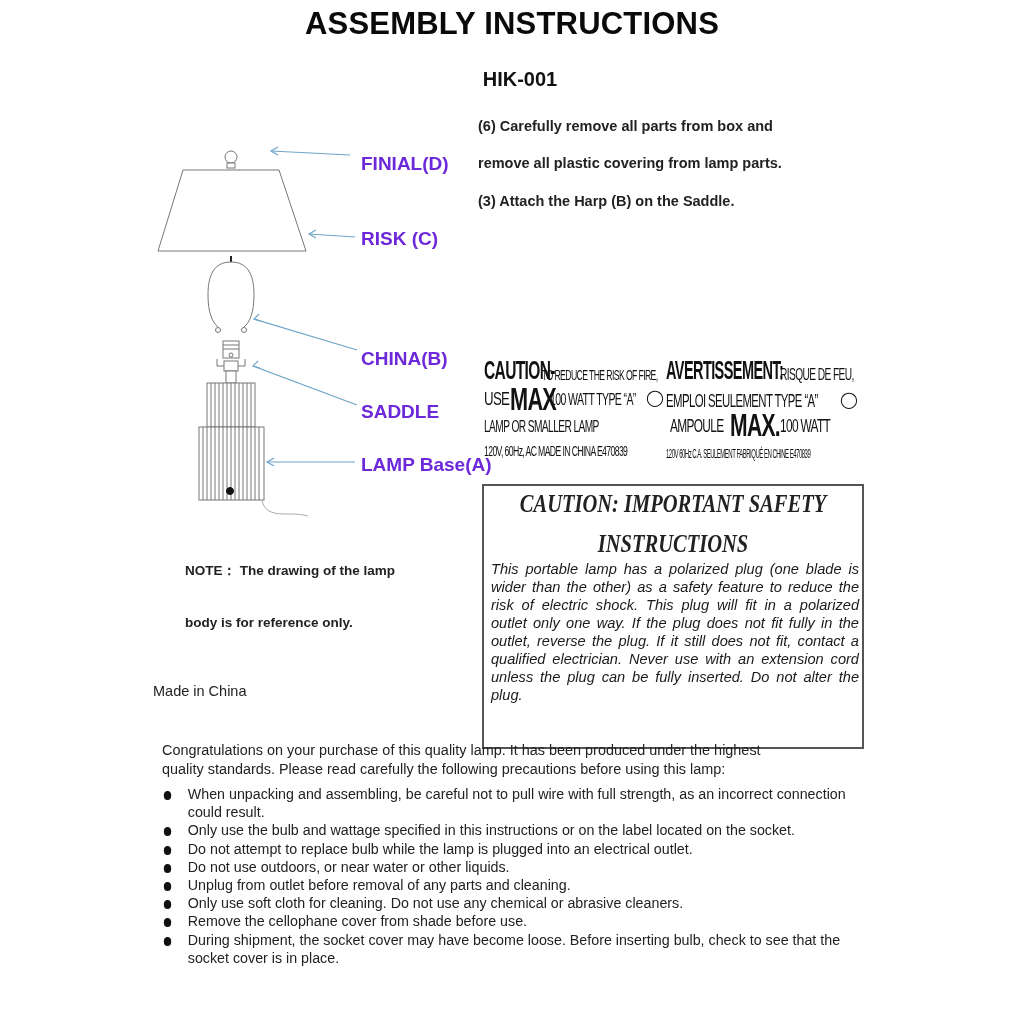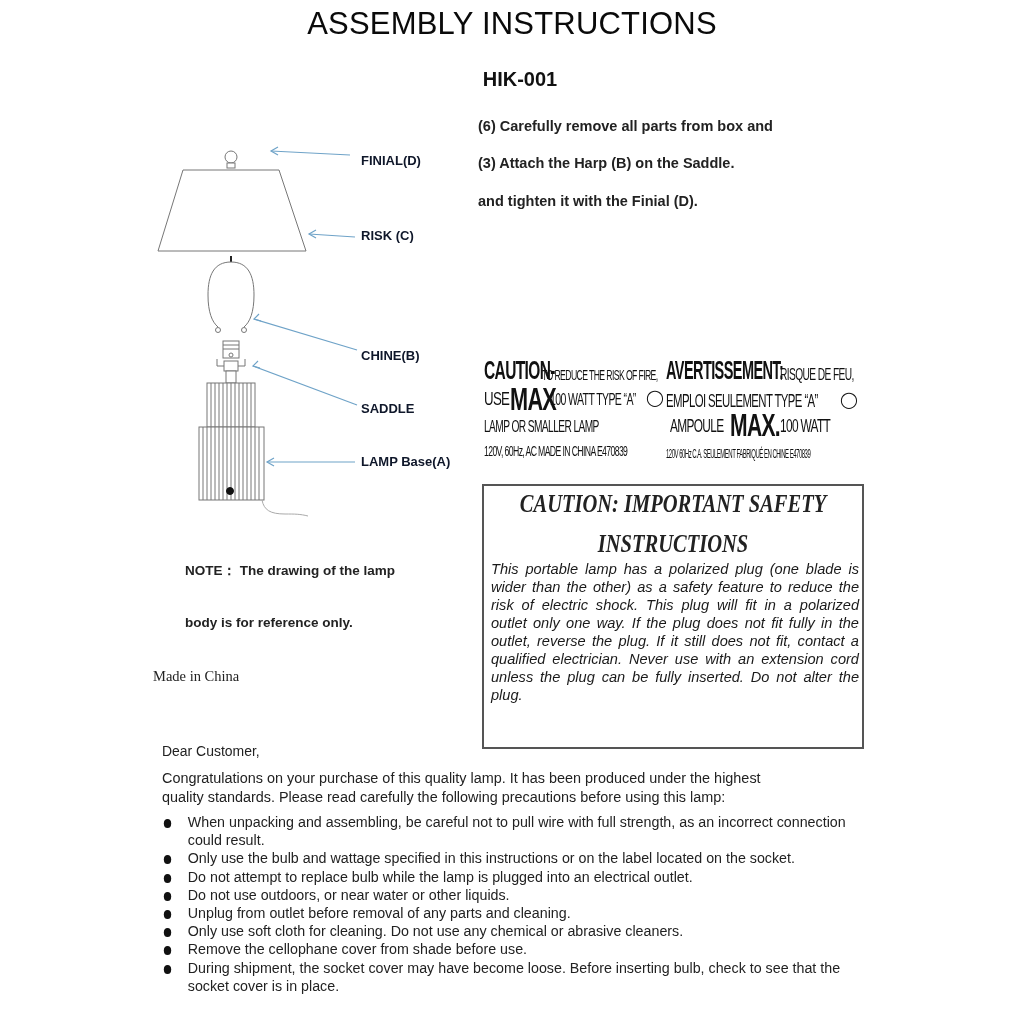--- a/index.html
+++ b/index.html
@@ -1,22 +1,22 @@
 <!DOCTYPE html>
 <html><head>
 <meta charset="utf-8">
 <style>
   html, body { margin: 0; padding: 0; background: #ffffff; }
   body { width: 1024px; height: 1024px; position: relative; overflow: hidden; color: #111; font-family: "Liberation Sans", sans-serif; }
   .abs { position: absolute; }
-  .title { left: 0; width: 1024px; top: 6px; text-align: center; font-weight: normal; font-size: 31px; letter-spacing: 0.2px; color: #0a0a0a; }
+  .title { left: 0; width: 1024px; top: 6px; text-align: center; font-weight: bold; font-size: 31px; letter-spacing: 0.2px; color: #0a0a0a; }
   .model { left: 0; width: 1040px; top: 68px; text-align: center; font-weight: bold; font-size: 20px; color: #111; }
   .steps { left: 478px; top: 114px; width: 360px; }
   .step-line { font-weight: bold; font-size: 14.5px; color: #222; height: 37.3px; line-height: 24px; white-space: nowrap; }
-  .part-label { font-weight: bold; font-size: 13px; color: #0f172a; white-space: nowrap; }
+  .part-label { font-weight: bold; font-size: 19px; color: #6d28d9; white-space: nowrap; }
   .note { left: 153px; width: 300px; font-size: 13.5px; color: #222; }
   .note.bold { font-weight: bold; padding-left: 32px; }
   .lamp-svg { left: 140px; top: 130px; }
 
   
   .caution-label { left: 484px; top: 356px; width: 380px; height: 108px; font-family: "Liberation Sans Narrow", "Liberation Sans", sans-serif; color: #111; }
   .cl-col { position: absolute; top: 0; }
   .cl-line { white-space: nowrap; transform-origin: left top; position: absolute; left: 0; }
   .cond { font-family: "Liberation Sans", sans-serif; letter-spacing: -1px; }
 
@@ -114,28 +114,28 @@
     <polyline points="259,314 254,319 261,321"></polyline>
     <line x1="357" y1="405" x2="253" y2="366"></line>
     <polyline points="258,361 253,366 260,368"></polyline>
     <line x1="355" y1="462" x2="267" y2="462"></line>
     <polyline points="274,458 267,462 274,466"></polyline>
   </g>
 </svg>
 
 <div class="abs part-label" style="left:361px; top:153px;">FINIAL(D)</div>
 <div class="abs part-label" style="left:361px; top:228px;">RISK (C)</div>
-<div class="abs part-label" style="left:361px; top:348px;">CHINE(B)</div>
+<div class="abs part-label" style="left:361px; top:348px;">CHINA(B)</div>
 <div class="abs part-label" style="left:361px; top:401px;">SADDLE</div>
 <div class="abs part-label" style="left:361px; top:454px;">LAMP Base(A)</div>
 
 <div class="abs steps">
   <div class="step-line">(6) Carefully remove all parts from box and</div>
+  <div class="step-line">remove all plastic covering from lamp parts.</div>
   <div class="step-line">(3) Attach the Harp (B) on the Saddle.</div>
-  <div class="step-line">and tighten it with the Finial (D).</div>
 </div>
 
 <div class="abs caution-label">
 
   <div class="cl-col" style="left:0; width:180px;">
     <div class="cl-line cond" style="top:0;">
       <span style="font-weight:bold;font-size:25px;display:inline-block;transform:scaleX(0.62);transform-origin:left top;">CAUTION-</span>
     </div>
     <div class="cl-line cond" style="top:10px; left:58px;">
       <span style="font-size:14px;display:inline-block;transform:scaleX(0.62);transform-origin:left top;">TO REDUCE THE RISK OF FIRE,</span>
@@ -185,24 +185,23 @@
 </div>
 
 <div class="abs safety-box">
   <div class="safety-title" style="top:4px;">CAUTION: IMPORTANT SAFETY</div>
   <div class="safety-title" style="top:44px;">INSTRUCTIONS</div>
   <div class="safety-text">This portable lamp has a polarized plug (one blade is wider than the other) as a safety feature to reduce the risk of electric shock. This plug will fit in a polarized outlet only one way. If the plug does not fit fully in the outlet, reverse the plug. If it still does not fit, contact a qualified electrician. Never use with an extension cord unless the plug can be fully inserted. Do not alter the plug.</div>
 </div>
 
 <div class="abs note bold" style="top:562px;">NOTE： The drawing of the lamp</div>
 <div class="abs note bold" style="top:615px;">body is for reference only.</div>
-<div class="abs note" style="top:668px; font-size:14.5px;font-family:Liberation Serif, serif;">Made in China</div>
+<div class="abs note" style="top:683px; font-size:14.5px;">Made in China</div>
 
 <div class="abs letter">
-  <div class="greet"><span class="narrow">Dear Customer,</span></div>
   <div class="para" style="width:690px; transform:scaleX(0.93); transform-origin:left top;">Congratulations on your purchase of this quality lamp. It has been produced under the highest quality standards. Please read carefully the following precautions before using this lamp:</div>
   <ul style="width:760px; transform:scaleX(0.92); transform-origin:left top;">
     <li><span class="bullet"></span><span>When unpacking and assembling, be careful not to pull wire with full strength, as an incorrect connection could result.</span></li>
     <li><span class="bullet"></span><span>Only use the bulb and wattage specified in this instructions or on the label located on the socket.</span></li>
     <li><span class="bullet"></span><span>Do not attempt to replace bulb while the lamp is plugged into an electrical outlet.</span></li>
     <li><span class="bullet"></span><span>Do not use outdoors, or near water or other liquids.</span></li>
     <li><span class="bullet"></span><span>Unplug from outlet before removal of any parts and cleaning.</span></li>
     <li><span class="bullet"></span><span>Only use soft cloth for cleaning. Do not use any chemical or abrasive cleaners.</span></li>
     <li><span class="bullet"></span><span>Remove the cellophane cover from shade before use.</span></li>
     <li><span class="bullet"></span><span>During shipment, the socket cover may have become loose. Before inserting bulb, check to see that the socket cover is in place.</span></li>

